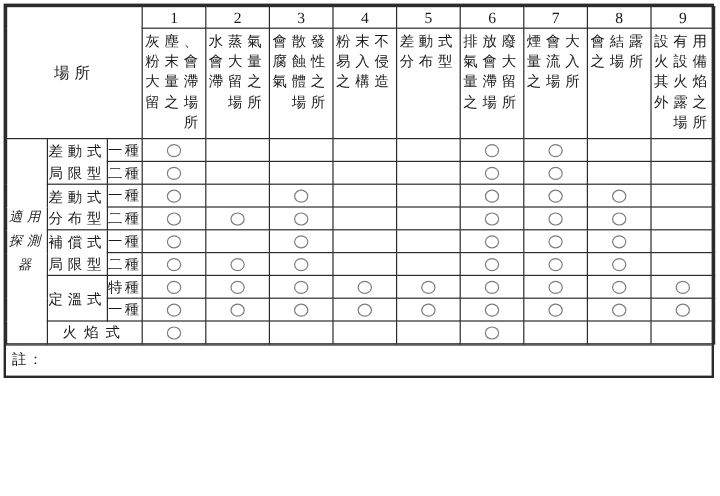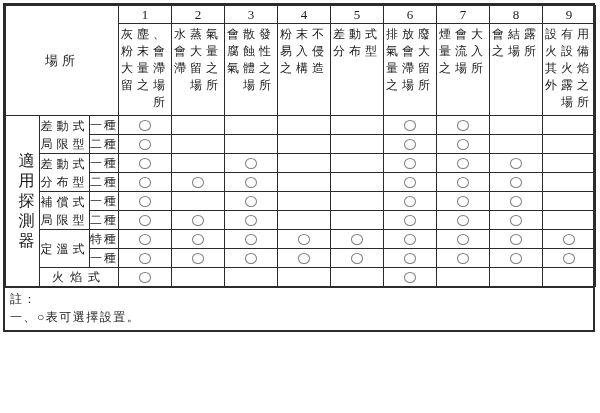--- a/index.html
+++ b/index.html
@@ -39,25 +39,26 @@
     text-align:right;
     font-size:12px;
     letter-spacing:4px;
     line-height:17px;
     word-break:break-all;
   }
   td.group-cell{vertical-align:middle;}
   .vlabel{
     width:32px;
     margin:0 auto;
-    font-size:16px;
+    font-size:11px;
     letter-spacing:4px;
     line-height:20px;
     word-break:break-all;
-    text-align:right;
+    text-align:center;
+    font-style:italic;
   }
   .type-label{
     width:48px;
     margin:0 auto;
     font-size:12px;
     letter-spacing:4px;
     line-height:18px;
     word-break:break-all;
     text-align:right;
   }
@@ -258,16 +259,15 @@
           <td></td>
           <td></td>
           <td></td>
         </tr>
       </tbody>
   </table>
 
   <div class="notes">
     <div class="note-title">註：</div>
     <div id="notes-list">
-        <div class="note-item">一、○表可選擇設置。</div>
       </div>
   </div>
 </div>
 
 </body></html>

